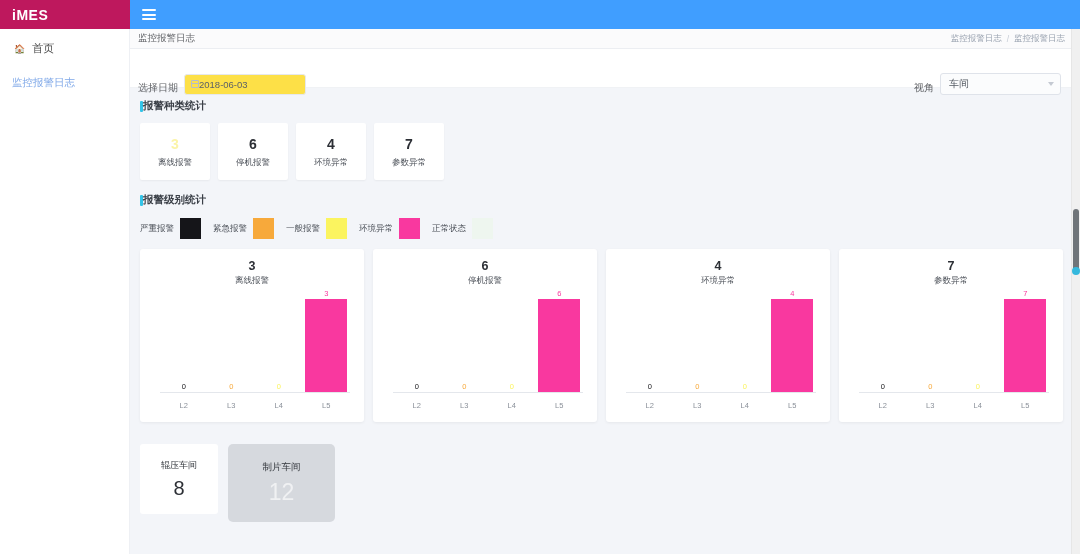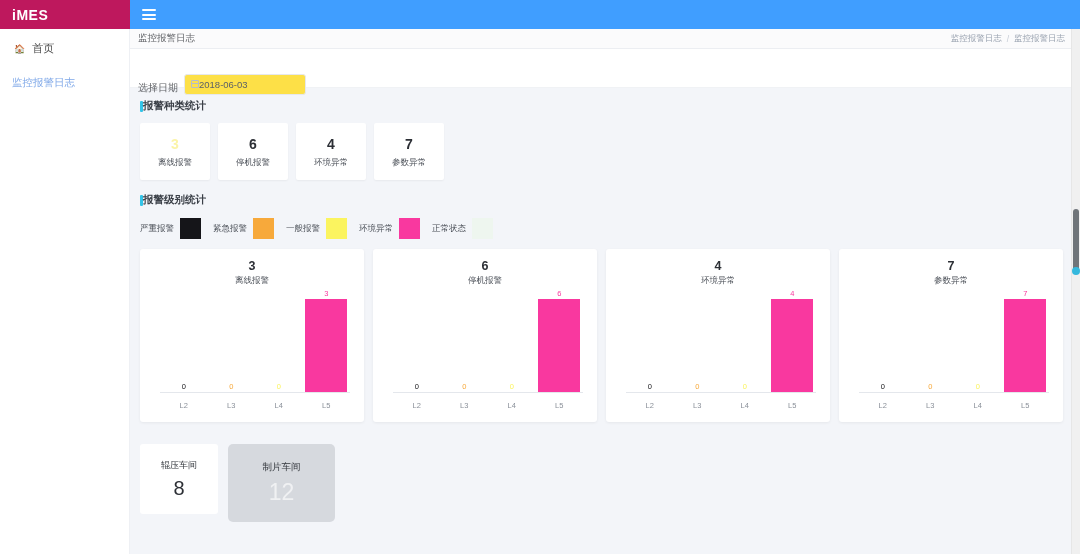--- a/index.html
+++ b/index.html
@@ -185,20 +185,27 @@
     </div>
 
     <div class="filter-bar">
       <div class="filter-left">
         <span class="flabel">选择日期</span>
         <div class="date-input">
           <span class="cal-ico"></span>
           <span class="date-val">2018-06-03</span>
         </div>
       </div>
+      <div class="filter-right">
+        <span class="flabel">视角</span>
+        <div class="select-box">
+          <span class="select-val">车间</span>
+          <span class="caret"></span>
+        </div>
+      </div>
     </div>
 
     <div class="sec1">
       <div class="section-title">
         <span class="bluebar"></span>
         <span>报警种类统计</span>
       </div>
       <div class="cards1" id="cards1">
           <div class="card1">
             <div class="num" style="color:#fbf4a8">3</div>

